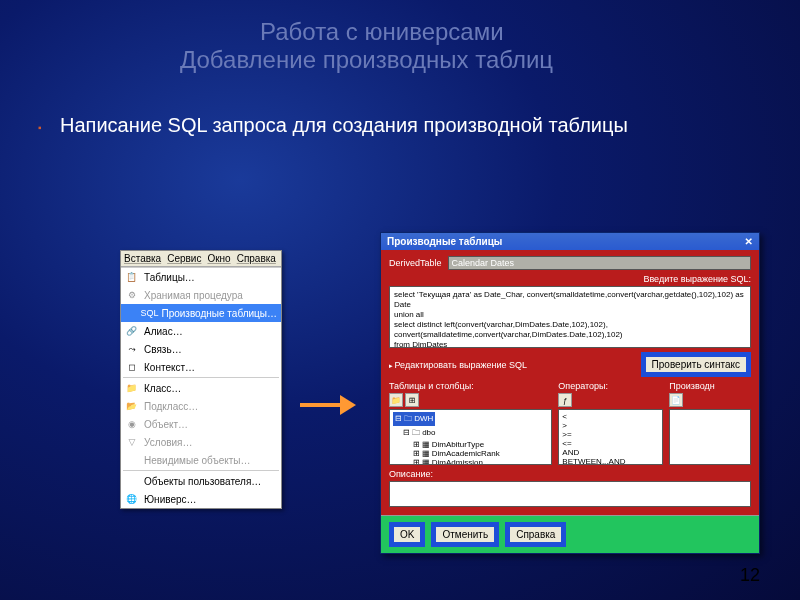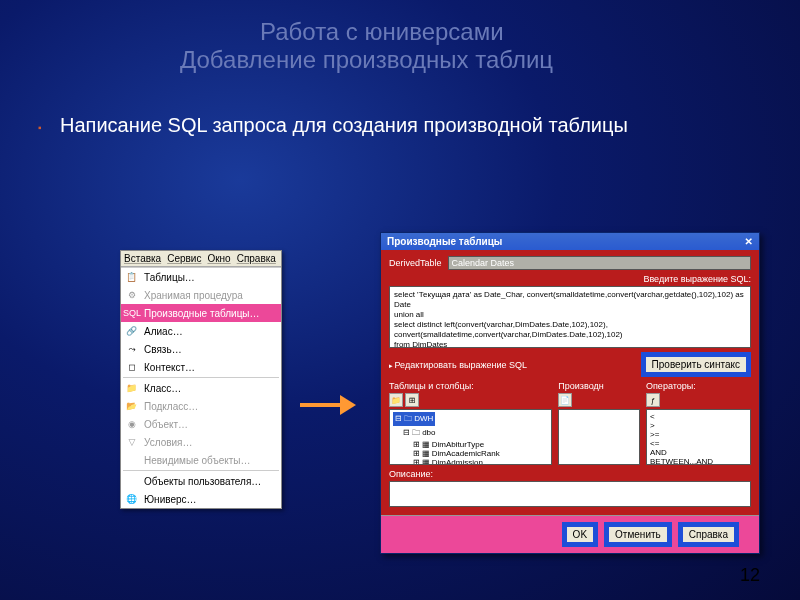--- a/index.html
+++ b/index.html
@@ -29,21 +29,21 @@
     background: #ece9d8;
     border: 1px solid #888;
     color: #000;
     font-size: 10px;
     box-shadow: 2px 2px 4px rgba(0,0,0,0.4);
   }
   .menu-bar { background: #ece9d8; border-bottom: 1px solid #aaa; padding: 2px 3px; display: flex; gap: 6px; }
   .menu-bar span { text-decoration: underline; text-decoration-color: rgba(0,0,0,0.3); }
   .menu-items { background: #fff; border-top: 1px solid #ccc; }
   .menu-item { display: flex; align-items: center; padding: 2px 4px 2px 2px; height: 18px; }
-  .menu-item.sel { background: #ec4899; color: #fff; }
+  .menu-item.sel { background: #3b82f6; color: #fff; justify-content: flex-end; }
   .menu-item.dis { color: #999; }
   .menu-item .ic { width: 18px; height: 14px; margin-right: 3px; display: flex; align-items: center; justify-content: center; font-size: 9px; }
   .menu-sep { height: 1px; background: #ccc; margin: 1px 2px; }
 
   .arrow {
     position: absolute;
     left: 300px;
     top: 395px;
     width: 60px;
     height: 20px;
@@ -76,21 +76,21 @@
   .col-box { flex: 1; }
   .col-box .lbl2 { color: #fff; font-size: 9px; margin-bottom: 2px; }
   .tree-box, .ops-box { background: #fff; border: 1px solid #555; height: 56px; padding: 2px 3px; font-size: 8px; color: #000; overflow: hidden; }
   .tree-item { white-space: nowrap; }
   .tree-item.sel { background: #2a5bd0; color: #fff; display: inline-block; padding: 0 2px; }
   .tree-item.i1 { padding-left: 10px; }
   .tree-item.i2 { padding-left: 20px; }
   .mini-toolbar { display: flex; gap: 2px; margin-bottom: 2px; }
   .mini-toolbar .tb { width: 14px; height: 14px; background: #ece9d8; border: 1px solid #999; font-size: 8px; display: flex; align-items: center; justify-content: center; }
   .desc-box { background: #fff; border: 1px solid #555; height: 26px; margin-top: 2px; }
-  .dlg-footer { display: flex; justify-content: flex-end; gap: 6px; padding: 6px 20px; background: #ec4899; border-top: 1px solid #999; }
+  .dlg-footer { display: flex; justify-content: flex-start; gap: 6px; padding: 6px 8px; background: #22c55e; border-top: 1px solid #999; }
 </style>
 </head>
 <body>
 
 <div class="title-block">
   <div class="title1">Работа с юниверсами</div>
   <div class="title2">Добавление производных таблиц</div>
 </div>
 
 <ul class="bullets">
@@ -189,43 +189,43 @@
       <span class="btn">Проверить синтакс</span>
     </div>
     <div class="cols-row">
       <div class="col-box" style="flex:1.4">
         <div class="lbl2">Таблицы и столбцы:</div>
         <div class="mini-toolbar">
           <div class="tb">📁</div>
           <div class="tb">⊞</div>
         </div>
         <div class="tree-box" id="tree-box"><div class="tree-item i0 sel">⊟ 🗀 DWH</div><div class="tree-item i1">⊟ 🗀 dbo</div><div class="tree-item i2">⊞ ▦ DimAbiturType</div><div class="tree-item i2">⊞ ▦ DimAcademicRank</div><div class="tree-item i2">⊞ ▦ DimAdmission</div><div class="tree-item i2">⊞ ▦ DimAge</div></div>
-      </div>
-      <div class="col-box" style="flex:0.7">
-        <div class="lbl2">Производн</div>
-        <div class="mini-toolbar">
-            <div class="tb">📄</div>
-          </div>
-        <div class="tree-box"></div>
       </div>
       <div class="col-box" style="flex:0.9">
         <div class="lbl2">Операторы:</div>
         <div class="mini-toolbar">
             <div class="tb">ƒ</div>
           </div>
         <div class="ops-box" id="ops-box">
             <div>&lt;</div>
             <div>&gt;</div>
             <div>&gt;=</div>
             <div>&lt;=</div>
             <div>AND</div>
             <div>BETWEEN...AND</div>
             <div>IN</div>
           </div>
       </div>
+      <div class="col-box" style="flex:0.7">
+        <div class="lbl2">Производн</div>
+        <div class="mini-toolbar">
+            <div class="tb">📄</div>
+          </div>
+        <div class="tree-box"></div>
+      </div>
     </div>
     <div class="lbl2" style="color:#fff;margin-top:4px">Описание:</div>
     <div class="desc-box"></div>
   </div>
   <div class="dlg-footer">
     <span class="btn">OK</span>
     <span class="btn">Отменить</span>
     <span class="btn">Справка</span>
   </div>
 </div>

